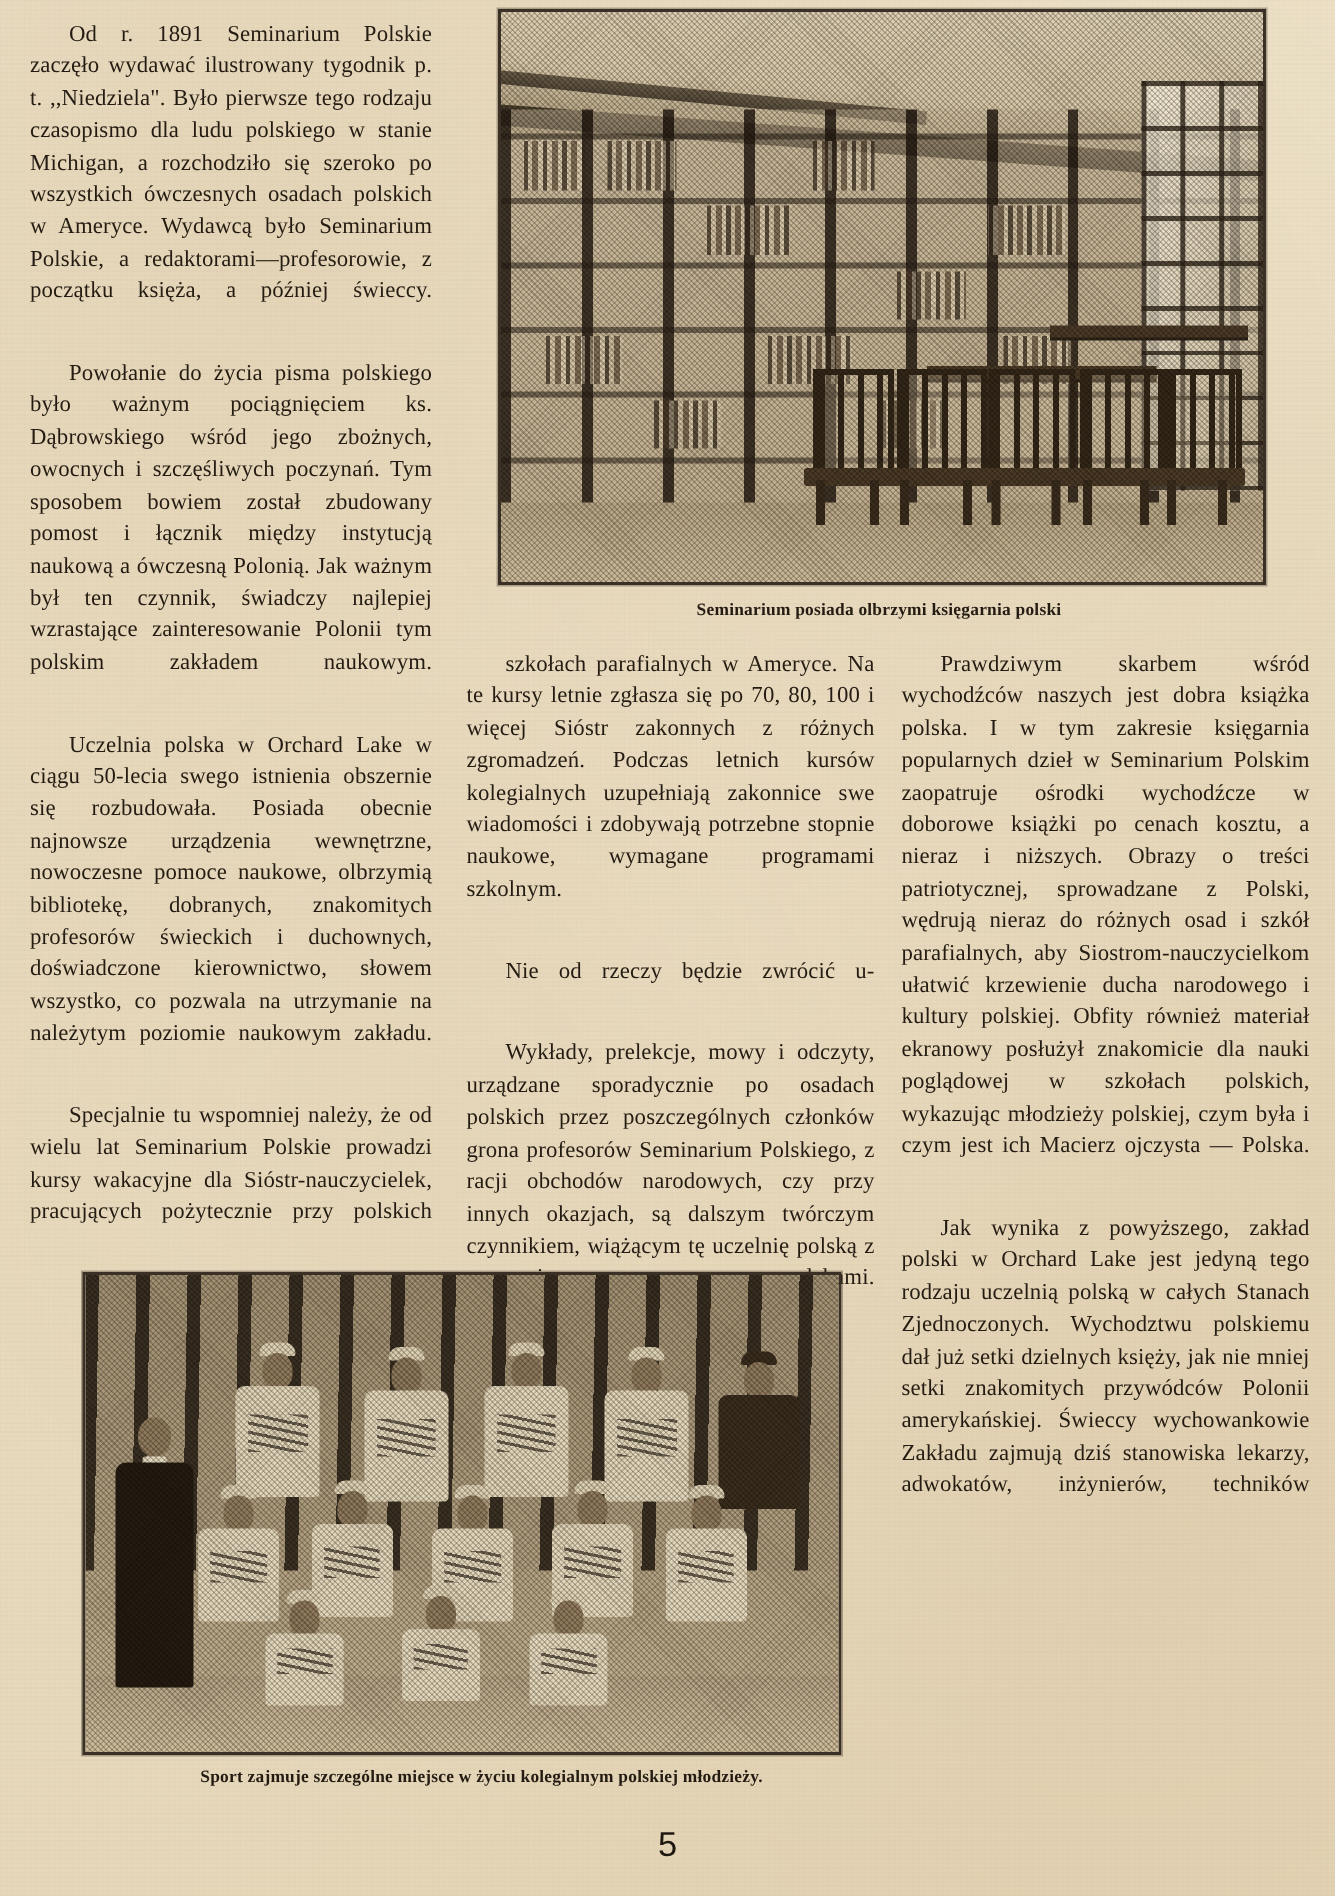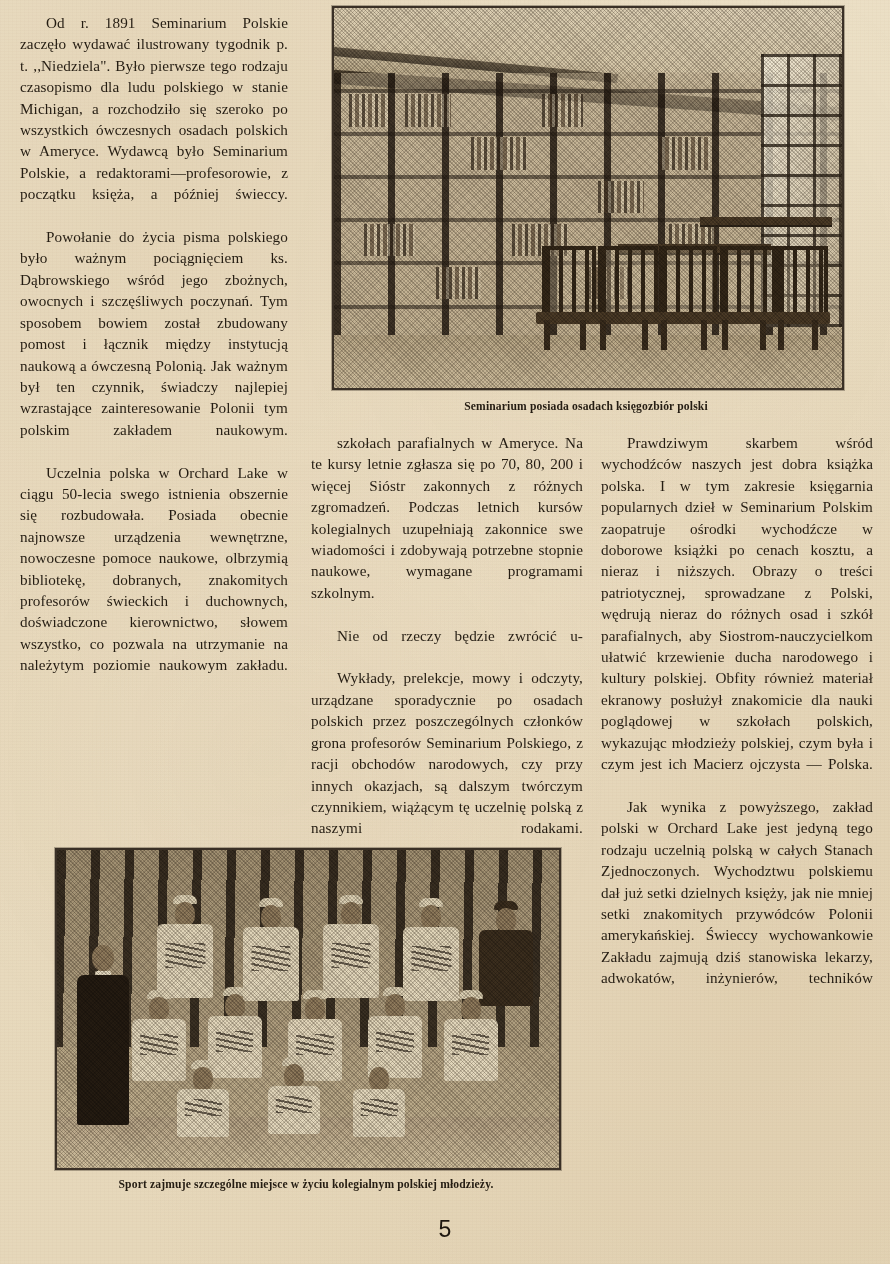--- a/index.html
+++ b/index.html
@@ -38,21 +38,21 @@
   .col {
     position: absolute;
     text-align: justify;
     text-justify: inter-word;
     font-size: 15.2px;
     line-height: 21.4px;
     letter-spacing: 0.1px;
     hyphens: manual;
   }
   .col p { margin: 0; text-indent: 26px; }
-  .col p + p { margin-top: 0px; }
+  .col p + p { margin-top: 12px; }
 
   #col-left   { left: 20px;  top: 12px;  width: 268px; }
   #col-mid    { left: 311px; top: 432px; width: 272px; }
   #col-right  { left: 601px; top: 432px; width: 272px; }
 
   
   .col p::after { content: ""; display: inline-block; width: 100%; }
 
   
   .figure { position: absolute; }
@@ -203,40 +203,41 @@
   .priest .body {
     position: absolute; left: 50%; transform: translateX(-50%);
     background: #241b11; border-radius: 7px 7px 2px 2px;
   }
   .priest .collar {
     position: absolute; left: 50%; transform: translateX(-50%);
     width: 16px; height: 6px; background: #e4dac2; border-radius: 2px;
   }
 
   #cap-library { left: 332px; top: 400px; width: 508px; }
-  #cap-team    { left: 35px;  top: 1178px; width: 542px; }
+  #cap-team    { left: 50px;  top: 1178px; width: 542px; }
 
   .folio {
     position: absolute;
     left: 0; right: 0; top: 1216px;
     text-align: center;
     font-size: 23px;
     font-family: "Liberation Sans", sans-serif;
     color: #1e170f;
   }
 </style>
 </head>
 <body>
 
 <div class="page">
 
   <div class="col" id="col-left">
     <p>Od r. 1891 Seminarium Polskie zaczęło wydawać ilustrowany tygodnik p. t. ,,Niedziela". Było pierwsze tego rodzaju czasopismo dla ludu polskiego w stanie Michigan, a rozchodziło się szeroko po wszystkich ówczesnych osadach polskich w Ameryce. Wydawcą było Seminarium Polskie, a redaktorami—profesorowie, z początku księża, a później świeccy.</p>
     <p>Powołanie do życia pisma polskiego było ważnym pociągnięciem ks. Dąbrowskiego wśród jego zbożnych, owocnych i szczęśliwych poczynań. Tym sposobem bowiem został zbudowany pomost i łącznik między instytucją naukową a ówczesną Polonią. Jak ważnym był ten czynnik, świadczy najlepiej wzrastające zainteresowanie Polonii tym polskim zakładem naukowym.</p>
     <p>Uczelnia polska w Orchard Lake w ciągu 50-lecia swego istnienia obszernie się rozbudowała. Posiada obecnie najnowsze urządzenia wewnętrzne, nowoczesne pomoce naukowe, olbrzymią bibliotekę, dobranych, znakomitych profesorów świeckich i duchownych, doświadczone kierownictwo, słowem wszystko, co pozwala na utrzymanie na należytym poziomie naukowym zakładu.</p>
+    <p>Specjalnie tu wspomniej należy, że od wielu lat Seminarium Polskie prowadzi kursy wakacyjne dla Sióstr-nauczycielek, pracujących pożytecznie przy polskich</p>
   </div>
 
   <div class="figure" id="fig-library">
     <div class="frame">
       <div class="lib-scene">
         <div class="lib-ceiling"></div>
 
         <div class="lib-beam" style="left:-2%; top:16%; width:106%; height:14px; transform: rotate(4.2deg);"></div>
         <div class="lib-beam" style="left:-2%; top:10%; width:58%; height:9px; transform: rotate(5.5deg); opacity:.75;"></div>
 
@@ -296,24 +297,24 @@
           <div class="back"></div>
             <div class="seat"></div>
           <div class="leg" style="left:2px;"></div>
             <div class="leg" style="right:2px;"></div>
         </div>
       </div>
       <div class="halftone"></div>
     </div>
   </div>
 
-  <div class="caption" id="cap-library">Seminarium posiada osadach księgozbiór polski</div>
+  <div class="caption" id="cap-library">Seminarium posiada olbrzymi księgarnia polski</div>
 
   <div class="col" id="col-mid">
-    <p>szkołach parafialnych w Ameryce. Na te kursy letnie zgłasza się po 70, 80, 200 i więcej Sióstr zakonnych z różnych zgromadzeń. Podczas letnich kursów kolegialnych uzupełniają zakonnice swe wiadomości i zdobywają potrzebne stopnie naukowe, wymagane programami szkolnym.</p>
+    <p>szkołach parafialnych w Ameryce. Na te kursy letnie zgłasza się po 70, 80, 100 i więcej Sióstr zakonnych z różnych zgromadzeń. Podczas letnich kursów kolegialnych uzupełniają zakonnice swe wiadomości i zdobywają potrzebne stopnie naukowe, wymagane programami szkolnym.</p>
     <p>Nie od rzeczy będzie zwrócić u-</p>
     <p>Wykłady, prelekcje, mowy i odczyty, urządzane sporadycznie po osadach polskich przez poszczególnych członków grona profesorów Seminarium Polskiego, z racji obchodów narodowych, czy przy innych okazjach, są dalszym twórczym czynnikiem, wiążącym tę uczelnię polską z naszymi rodakami.</p>
   </div>
 
   <div class="col" id="col-right">
     <p>Prawdziwym skarbem wśród wychodźców naszych jest dobra książka polska. I w tym zakresie księgarnia popularnych dzieł w Seminarium Polskim zaopatruje ośrodki wychodźcze w doborowe książki po cenach kosztu, a nieraz i niższych. Obrazy o treści patriotycznej, sprowadzane z Polski, wędrują nieraz do różnych osad i szkół parafialnych, aby Siostrom-nauczycielkom ułatwić krzewienie ducha narodowego i kultury polskiej. Obfity również materiał ekranowy posłużył znakomicie dla nauki poglądowej w szkołach polskich, wykazując młodzieży polskiej, czym była i czym jest ich Macierz ojczysta — Polska.</p>
     <p>Jak wynika z powyższego, zakład polski w Orchard Lake jest jedyną tego rodzaju uczelnią polską w całych Stanach Zjednoczonych. Wychodztwu polskiemu dał już setki dzielnych księży, jak nie mniej setki znakomitych przywódców Polonii amerykańskiej. Świeccy wychowankowie Zakładu zajmują dziś stanowiska lekarzy, adwokatów, inżynierów, techników</p>
   </div>
 
   <div class="figure" id="fig-team">

